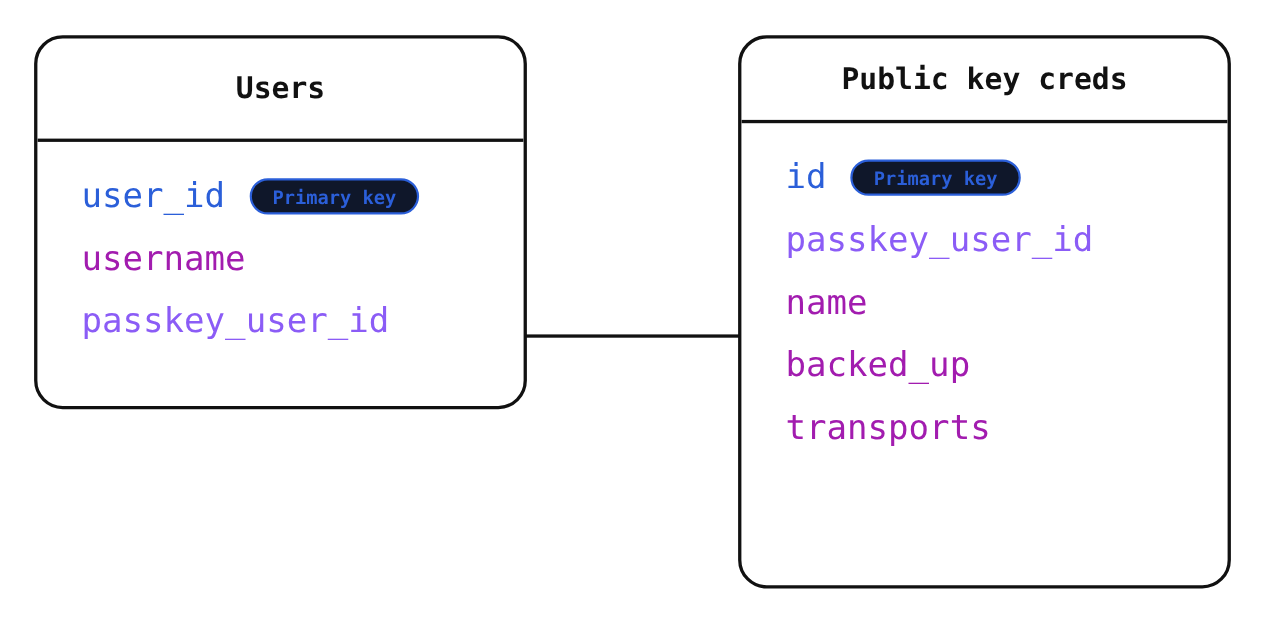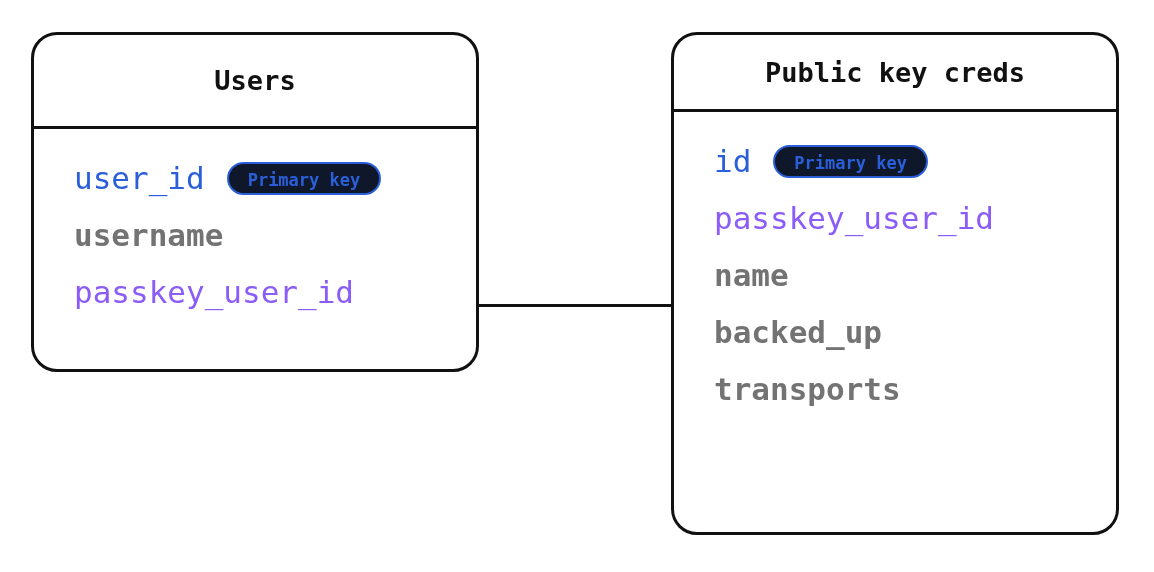--- a/index.html
+++ b/index.html
@@ -72,21 +72,21 @@
 
   .field-name {
     font-family: "DejaVu Sans Mono", "Liberation Mono", monospace;
     font-size: 31px;
     line-height: 1;
     color: #111111;
     white-space: pre;
   }
   .field-name.pk   { color: #2B5FD9; }
   .field-name.fk   { color: #8b5cf6; }
-  .field-name.norm { color: #737373; font-weight: bold; }
+  .field-name.norm { color: #a21caf; }
 
   .pk-badge {
     margin-left: 22px;
     box-sizing: border-box;
     border: 2.5px solid #2B5FD9;
     border-radius: 999px;
     color: #2B5FD9;
     font-family: "DejaVu Sans Mono", "Liberation Mono", monospace;
     font-weight: bold;
     font-size: 17px;

